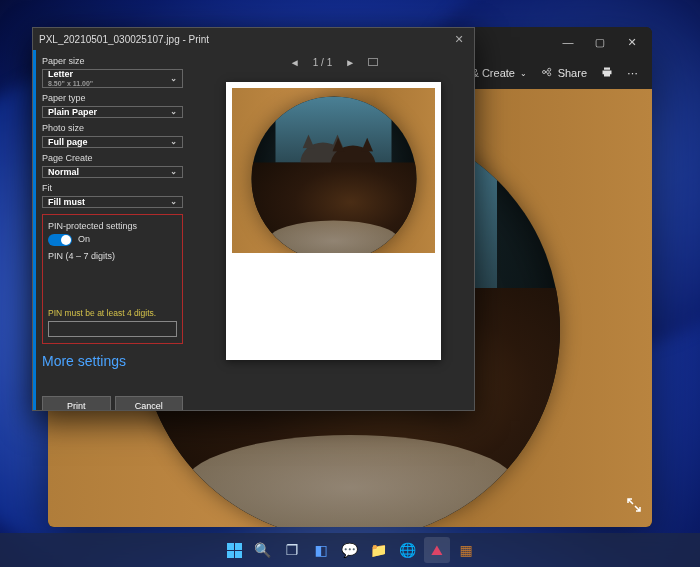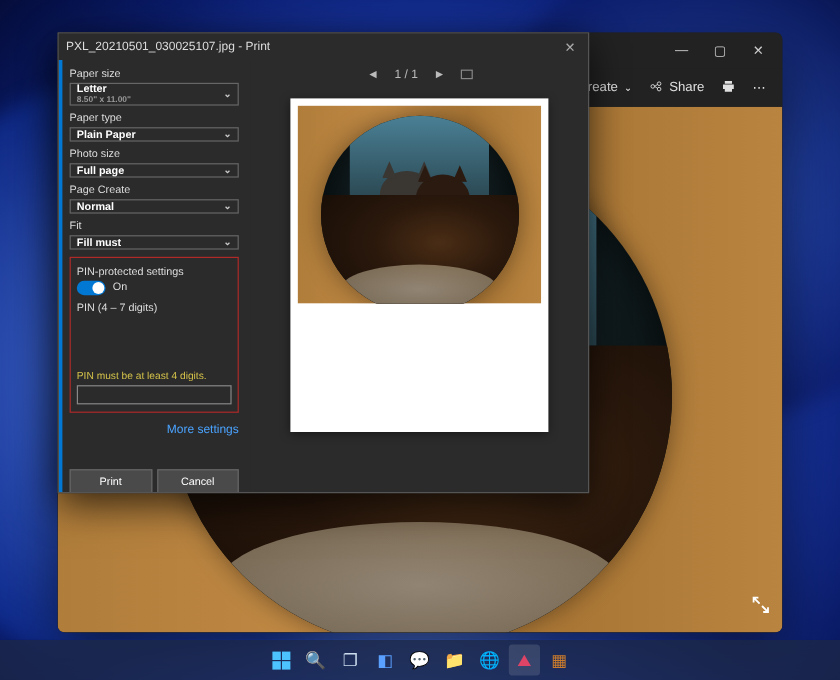--- a/index.html
+++ b/index.html
@@ -58,21 +58,21 @@
   .cat-body {
     position:absolute; bottom:0; left:0; right:0; height:60%;
     background: radial-gradient(ellipse at 60% 40%, #4a2d15 0%, #2a180c 40%, #1a0f07 80%);
   }
   .fluff{position:absolute;bottom:0;left:10%;width:80%;height:25%;background:radial-gradient(ellipse,#d8cdb8,#a89878);border-radius:50% 50% 0 0;opacity:0.6;}
   .expand-icon{position:absolute;right:10px;bottom:10px;color:#fff;}
 
   
   .print-dialog {
     position: absolute;
-    left: 48px; top: 27px;
+    left: 32px; top: 27px;
     width: 443px; height: 384px;
     background: #2b2b2b;
     border: 1px solid #555;
     display:flex; flex-direction:column;
     color:#fff;
     box-shadow: 0 10px 30px rgba(0,0,0,0.7);
     z-index: 5;
   }
   .dlg-title {
     height:22px; display:flex; align-items:center; justify-content:space-between;
@@ -103,21 +103,21 @@
     margin-top:3px;
     display:flex;flex-direction:column;gap:3px;
   }
   .toggle-row{display:flex;align-items:flex-start;gap:6px;}
   .toggle{
     width:24px;height:12px;border-radius:6px;background:#0078d4;position:relative;
   }
   .toggle .knob{position:absolute;right:1px;top:1px;width:10px;height:10px;border-radius:50%;background:#fff;}
   .pin-err{color:#d4c24a;font-size:8.5px;margin-top:44px;}
   .pin-input{border:1px solid #888;height:16px;background:#2b2b2b;}
-  .more-link{color:#4aa3ff;font-size:10px;margin-top:6px;text-align:right;}
+  .more-link{color:#4aa3ff;font-size:14px;margin-top:6px;}
   .btn-row{display:flex;gap:4px;margin-top:24px;}
   .btn{flex:1;height:20px;background:#4a4a4a;border:1px solid #666;font-size:9px;color:#fff;display:flex;align-items:center;justify-content:center;}
 
   .dlg-right{
     flex:1; background:#2b2b2b; display:flex; flex-direction:column;
   }
   .preview-bar{
     height:24px;display:flex;align-items:center;justify-content:center;gap:12px;
     color:#bbb;font-size:10px;
   }

